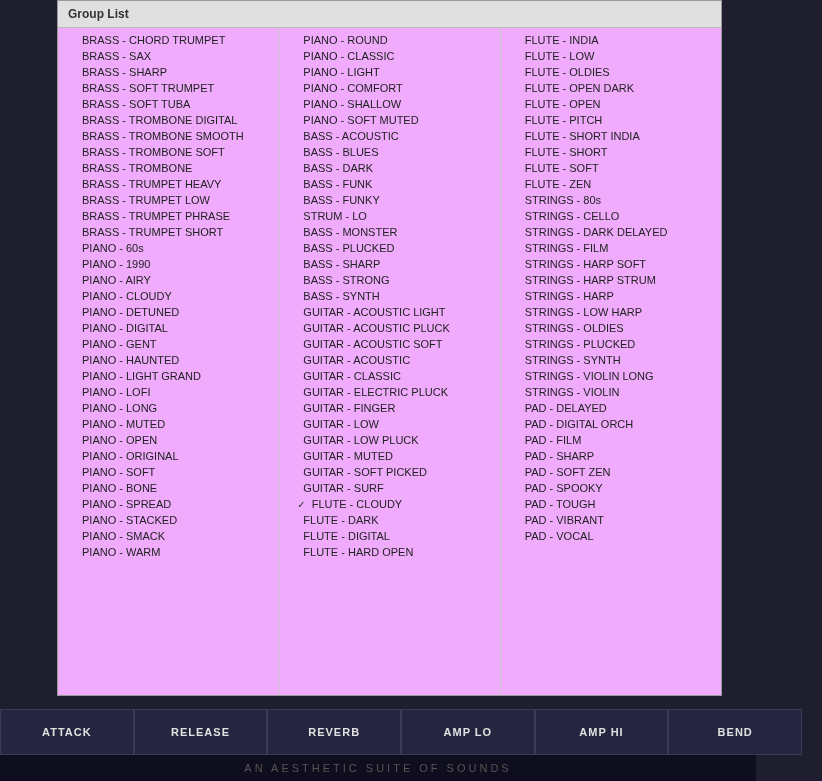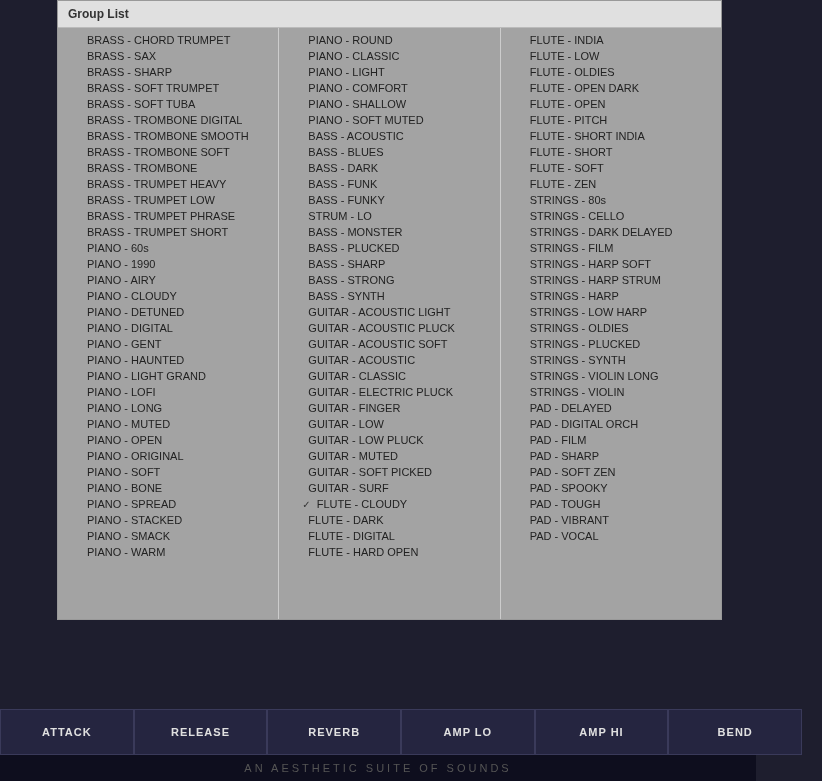--- a/index.html
+++ b/index.html
@@ -20,22 +20,22 @@
       height: 781px;
       background: #1e1e2e;
     }
 
     
     .dropdown-overlay {
       position: absolute;
       top: 0;
       left: 57px;
       width: 665px;
-      height: 620px;
-      background: #a3a3a3;
+      height: 696px;
+      background: #f0abfc;
       border: 1px solid #999;
       display: flex;
       flex-direction: column;
       z-index: 100;
     }
 
     .dropdown-header {
       background: #e0e0e0;
       padding: 6px 10px;
       font-size: 12px;
@@ -46,23 +46,22 @@
 
     .dropdown-columns {
       display: flex;
       flex: 1;
       overflow: hidden;
     }
 
     .dropdown-col {
       flex: 1;
       overflow-y: auto;
-      padding: 4px 0;
+      padding: 4px 8px;
       border-right: 1px solid #ccc;
-      margin-left: 13px;
     }
     .dropdown-col:last-child {
       border-right: none;
     }
 
     .dropdown-item {
       padding: 2px 10px;
       font-size: 11px;
       color: #222;
       cursor: pointer;

